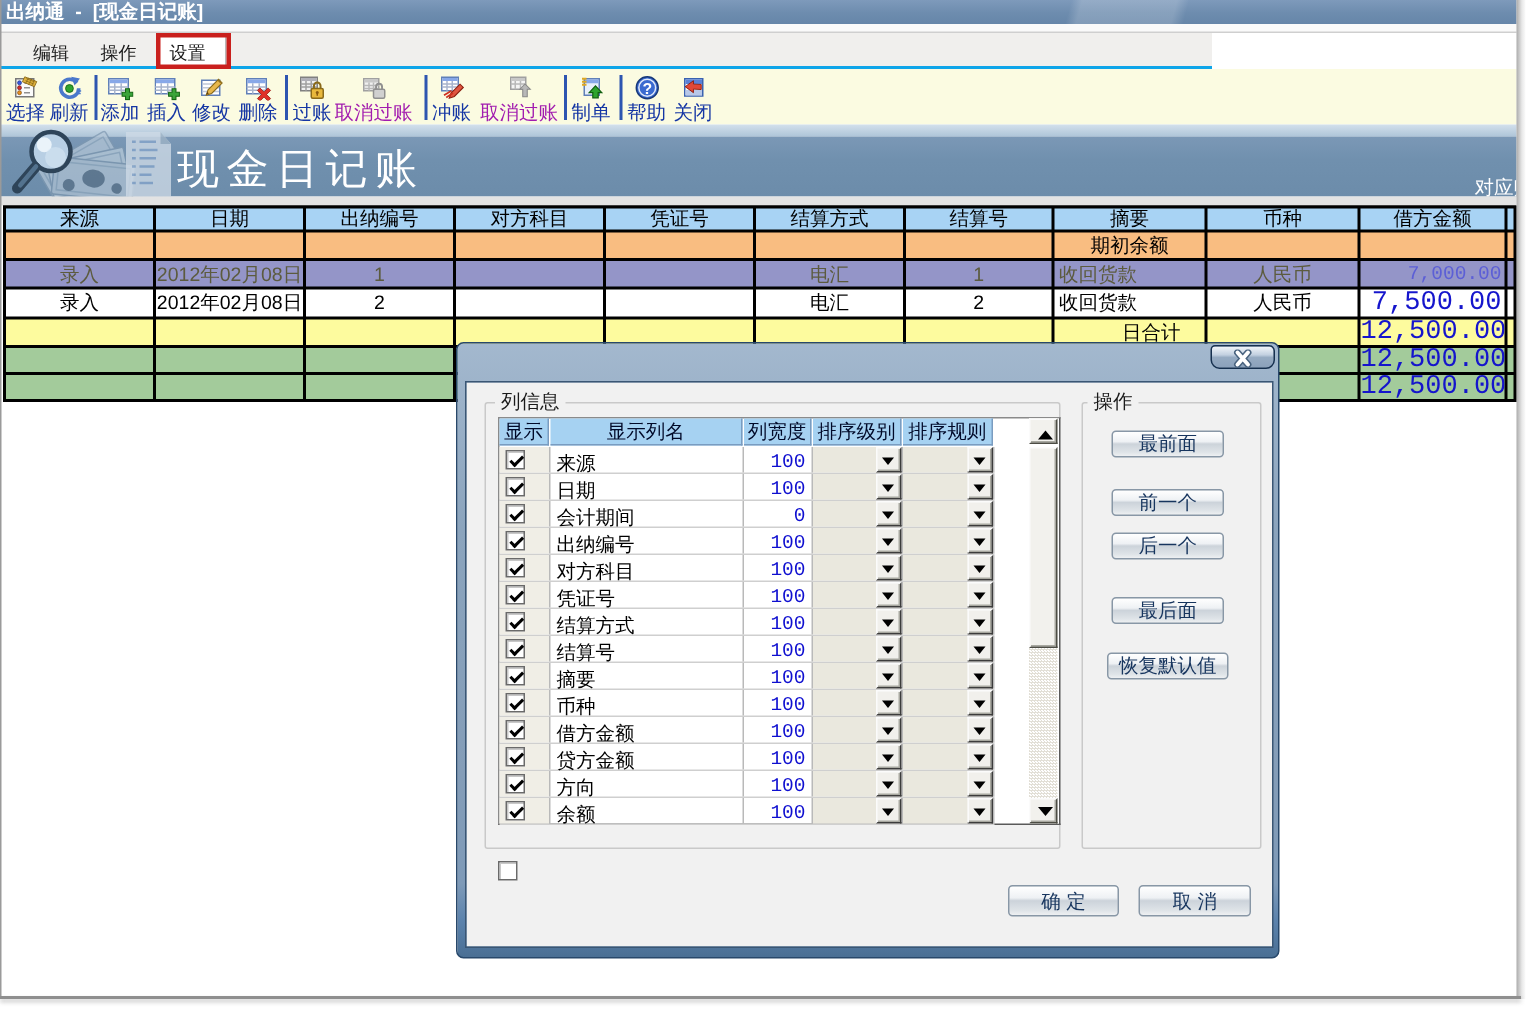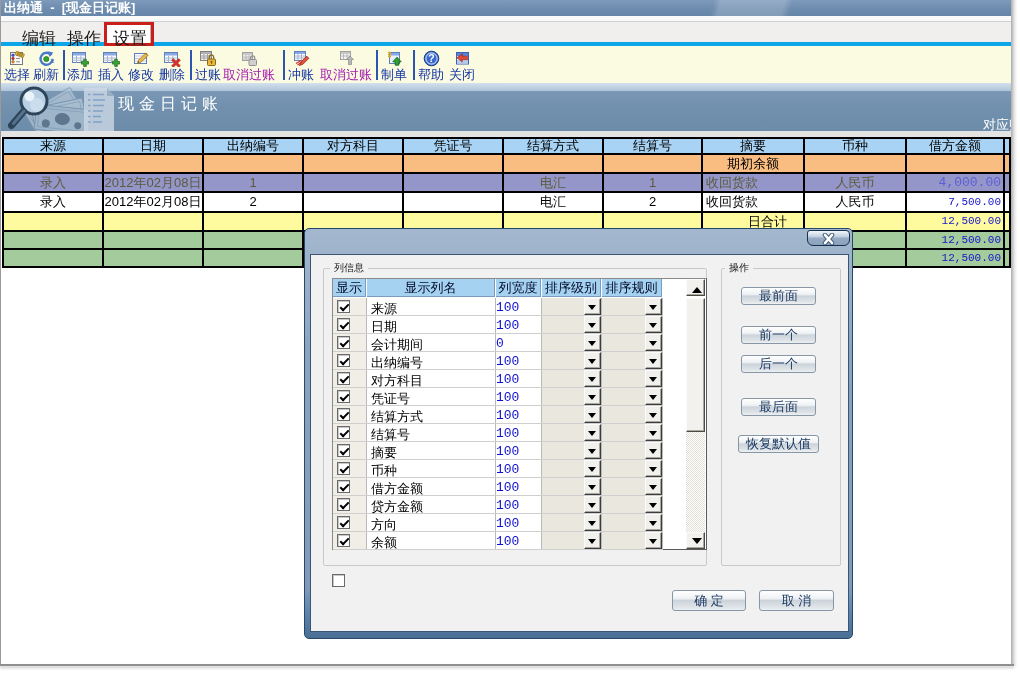--- a/index.html
+++ b/index.html
@@ -1,67 +1,67 @@
 <!DOCTYPE html>
 <html><head><meta charset="utf-8"><style>
 *{margin:0;padding:0;box-sizing:border-box}
 html,body{width:1020px;height:675px;background:#fff;font-family:"Liberation Sans",sans-serif;overflow:hidden;position:relative}
 .abs{position:absolute}
 
 #titlebar{left:0;top:0;width:1011px;height:16px;background:linear-gradient(105deg,rgba(255,255,255,0) 690px,rgba(255,255,255,.18) 697px,rgba(255,255,255,.18) 758px,rgba(255,255,255,0) 766px),linear-gradient(180deg,#7e9abb 0%,#6d8cae 55%,#6686a9 100%);color:#fff;font-size:13px;font-weight:bold;line-height:16px;padding-left:4px;letter-spacing:0px}
 #strip1{left:0;top:16px;width:1011px;height:6px;background:#fafafa;border-bottom:1px solid #cfcfcf}
-#menubar{left:0;top:22px;width:1011px;height:24px;background:#f0efed;font-size:17px;color:#1a1a1a;border-bottom:4px solid #0ea5e9}
+#menubar{left:0;top:22px;width:808px;height:24px;background:#f0efed;font-size:12px;color:#1a1a1a;border-bottom:2px solid #0ea5e9}
 .mitem{position:absolute;top:5px}
 #mset{left:106px;top:0px;width:45px;height:23px;background:#fff;border-right:1px solid #b8b8b8}
 #redbox{left:104px;top:0px;width:50px;height:24px;border:3px solid #c9201d}
 #toolbar{left:0;top:46px;width:1011px;height:37px;background:#fbfbe1}
 .titem{position:absolute;top:4px;text-align:center;color:#1536a4;font-size:13px}
 .titem svg{display:block;margin:0 auto 1px auto}
 .titem .lb{line-height:14px;white-space:nowrap}
 .gray{color:#a21caf}
 .tsep{position:absolute;top:4px;width:2px;height:30px;background:#2d55b0}
 
 #bstrip{left:0;top:83px;width:1011px;height:8px;background:linear-gradient(180deg,#d3e0ec,#aec5d8)}
 #banner{left:0;top:91px;width:1011px;height:40px;background:linear-gradient(180deg,#7b98b6,#7090ae 40%,#6c8caa);color:#fff}
-#btitle{left:118px;top:3px;font-size:16px;letter-spacing:5px;color:#fff}
+#btitle{left:118px;top:3px;font-size:28px;letter-spacing:5px;color:#fff}
 #bright{left:983px;top:25px;font-size:13px;color:#fff;width:28px;overflow:hidden;white-space:nowrap}
 #strip2{left:0;top:131px;width:1011px;height:6px;background:#e3e3e3}
 
 #grid{left:2px;top:137px;width:1009px;height:131px;background:#000;border:2px solid #000;display:grid;grid-template-columns:98px 98px 98px 98px 98px 98px 97px 100px 100px 96px 1fr;grid-template-rows:14px 17px 17px 18px 17px 16px 16px;grid-gap:2px;font-size:13px}
 #grid div{overflow:hidden;white-space:nowrap;text-align:center}
 .hd{background:#a8d3f4;line-height:14px;color:#000}
 .ro{background:#f9bd81;line-height:17px}
 .rp{background:#9495c8;line-height:17px;color:#5c5b3e}
 .rw{background:#fff;line-height:18px}
 .ry{background:#fdfb9e;line-height:17px}
 .rg{background:#a3cb9b;line-height:16px}
-.num{text-align:right!important;padding-right:2px;color:#1515cc;font-family:"Liberation Mono",monospace;font-size:11px}
+.num{text-align:right!important;padding-right:2px;color:#1515cc;font-family:"Liberation Mono",monospace;font-size:18px}
 .numv{text-align:right!important;padding-right:2px;color:#5c5fd6;font-family:"Liberation Mono",monospace;font-size:13px}
 .lft{text-align:left!important;padding-left:3px}
 .rgt{text-align:right!important;padding-right:16px}
 
 #lborder{left:0;top:0;width:1px;height:666px;background:#9a9a9a}
 #rborder{left:1011px;top:0;width:6px;height:666px;background:linear-gradient(90deg,#ababab,#e8e8e8 60%,#fbfbfb)}
 #bline{left:0;top:664px;width:1014px;height:2px;background:#8f8f8f;box-shadow:0 2px 3px rgba(120,120,120,.45)}
 
 #dlg{left:304px;top:228px;width:549px;height:411px;background:linear-gradient(180deg,#a3b8ce,#8ba4bd 30%,#849db8 70%,#7e9ab8 88%,#5c83ad 94%,#4a6f94 100%);border:1px solid #28486b;border-radius:5px}
 #dtitle{left:1px;top:1px;width:546px;height:25px;color:#fff;font-weight:bold;font-size:13px;line-height:26px;padding-left:7px;border-radius:5px 5px 0 0;background:linear-gradient(105deg,rgba(255,255,255,0) 55px,rgba(255,255,255,.20) 60px,rgba(255,255,255,.20) 95px,rgba(255,255,255,0) 100px,rgba(255,255,255,0) 245px,rgba(255,255,255,.14) 252px,rgba(255,255,255,.14) 330px,rgba(255,255,255,0) 338px),linear-gradient(180deg,#b0bfd3 0%,#9cadc5 40%,#8799b3 58%,#8095b0 100%)}
 #dclose{left:502px;top:1px;width:43px;height:16px;background:linear-gradient(180deg,#f2f6fa 0%,#c2d0e0 40%,#96abc2 52%,#8ba1bb 100%);border:1px solid #16304f;border-radius:3px 4px 6px 6px;color:#fff;font-weight:bold;text-align:center;font-size:12px;line-height:15px;text-shadow:0 1px 2px #234}
 #dbody{left:6px;top:26px;width:537px;height:376px;background:#f1f1f1}
 #dborder{left:5px;top:25px;width:539px;height:378px;border:1px solid #3a5674;z-index:5}
 .grp{position:absolute;border:1px solid #c9c9c9;border-radius:2px}
-.grplabel{position:absolute;background:#f1f1f1;padding:0 4px;font-size:10px;color:#1a1a1a;line-height:13px}
+.grplabel{position:absolute;background:#f1f1f1;padding:0 4px;font-size:13px;color:#1a1a1a;line-height:13px}
 
 #dgrid{left:21px;top:23px;width:375px;height:272px;background:#fff;border:1px solid #8a8a8a;border-right-color:#5a5a5a;border-bottom-color:#5a5a5a;font-size:13px}
 .dgh{position:absolute;top:0;height:18px;background:#a6d2f2;border-right:1px solid #7a9cc0;border-bottom:1px solid #7a9cc0;text-align:center;line-height:17px;color:#000928}
 .dgrow{position:absolute;left:0;width:330px;height:18px;border-bottom:1px solid #cfcfcf}
 .cellA{position:absolute;left:0;top:0;width:33px;height:17px;background:#f0eee6}
 .cellS{position:absolute;top:0;height:17px;background:#eae8de}
 .dgrow .nm{position:absolute;left:38px;top:2px;color:#000}
-.dgrow .wd{position:absolute;left:163px;width:41px;top:2px;text-align:left;color:#0f0fd0;font-family:"Liberation Mono",monospace}
+.dgrow .wd{position:absolute;left:163px;width:41px;top:2px;text-align:right;color:#0f0fd0;font-family:"Liberation Mono",monospace}
 .chk{position:absolute;width:13px;height:13px;background:#fff;border:1px solid #6a6a6a;box-shadow:inset 1px 1px 0 #c8c8c8}
 .chk:after{content:"";position:absolute;left:2px;top:3px;width:7px;height:3px;border-left:2px solid #000;border-bottom:2px solid #000;transform:rotate(-45deg)}
 .ddbtn{position:absolute;top:0px;width:17px;height:17px;background:#f1f0ec;border:1px solid #fbfbfb;border-right:1px solid #3c3c3c;border-bottom:1px solid #3c3c3c;box-shadow:inset -1px -1px 0 #a8a8a0}
 .ddbtn:after{content:"";position:absolute;left:3px;top:6px;border:4.5px solid transparent;border-top:5px solid #000}
 .vline{position:absolute;top:0;width:1px;background:#b9b9b9}
 
 #sbar{position:absolute;left:353px;top:0;width:20px;height:270px;background:#fff}
 .sbtn{position:absolute;left:0;width:19px;height:17px;background:#f2f1ed;border:1px solid #fbfbfb;border-right-color:#4c4c44;border-bottom-color:#4c4c44;box-shadow:inset -1px -1px 0 #a8a8a0}
 .sbtn:after{content:"";position:absolute;left:5px;border:5px solid transparent}
 #sup:after{top:2px;border-bottom:6px solid #000}
@@ -285,21 +285,21 @@
     <div class="ro"></div>
   <div class="rp">录入</div>
     <div class="rp">2012年02月08日</div>
     <div class="rp">1</div>
     <div class="rp"></div>
     <div class="rp"></div>
     <div class="rp">电汇</div>
     <div class="rp">1</div>
     <div class="rp lft">收回货款</div>
     <div class="rp">人民币</div>
-    <div class="rp numv">4,000.00</div>
+    <div class="rp numv">7,000.00</div>
     <div class="rp"></div>
   <div class="rw">录入</div>
     <div class="rw">2012年02月08日</div>
     <div class="rw">2</div>
     <div class="rw"></div>
     <div class="rw"></div>
     <div class="rw">电汇</div>
     <div class="rw">2</div>
     <div class="rw lft">收回货款</div>
     <div class="rw">人民币</div>

